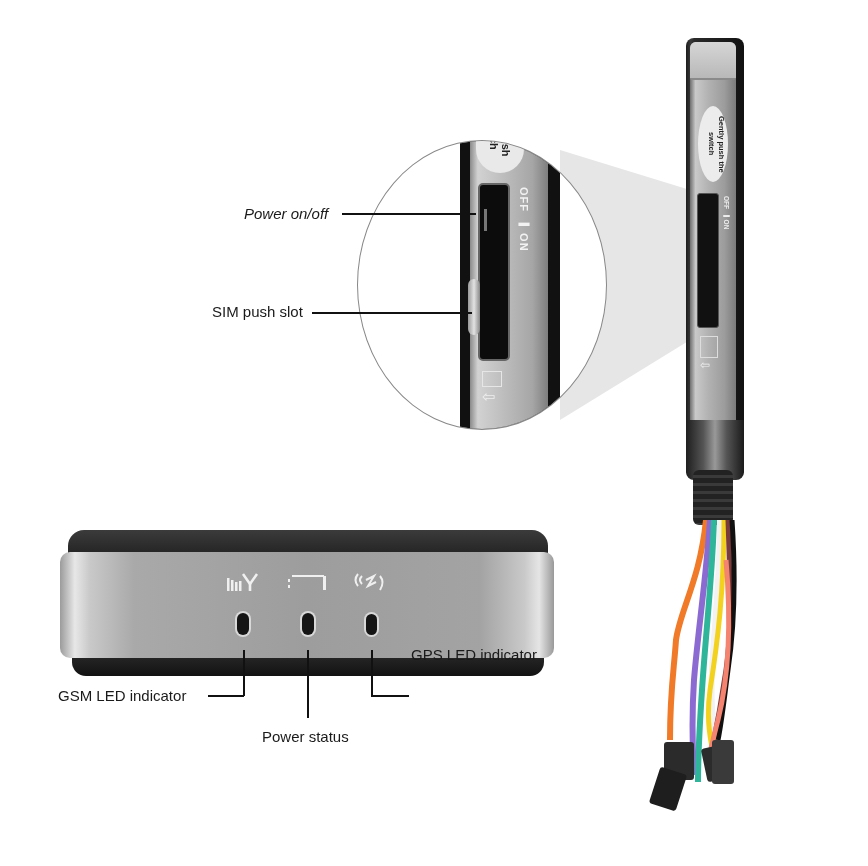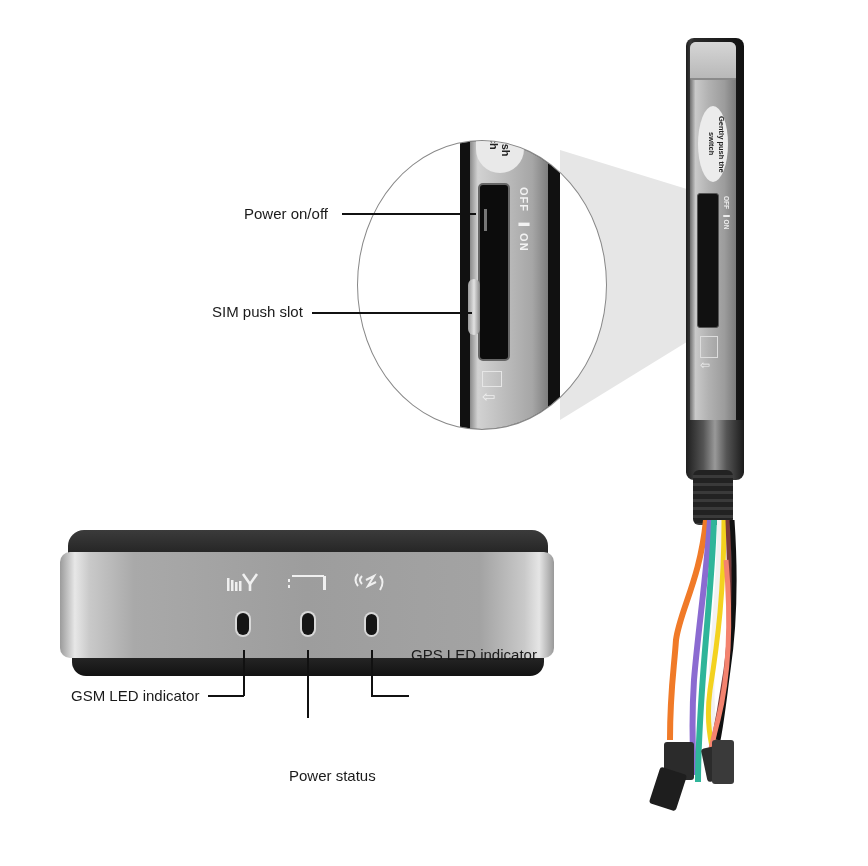--- a/index.html
+++ b/index.html
@@ -69,21 +69,21 @@
   <div class="abs" style="left:118px;top:-24px;width:48px;height:56px;border-radius:24px;background:#e9e9e9;"></div>
   <div class="abs" style="left:128px;top:-4px;width:26px;height:34px;font-size:11px;color:#222;writing-mode:vertical-rl;font-weight:bold;line-height:12px;">ush ch</div>
   <div class="abs" style="left:120px;top:42px;width:32px;height:178px;background:#0c0c0c;border-radius:5px;border:2px solid #666;box-sizing:border-box;"></div>
   <div class="abs" style="left:126px;top:68px;width:3px;height:22px;background:#777;"></div>
   <div class="abs" style="left:156px;top:46px;width:16px;height:86px;font-size:11px;color:#f2f2f2;writing-mode:vertical-rl;font-weight:bold;letter-spacing:1px;">OFF ▬ ON</div>
   <div class="abs" style="left:110px;top:138px;width:12px;height:56px;background:linear-gradient(90deg,#999,#e2e2e2,#888);border-radius:6px;"></div>
   <div class="abs" style="left:124px;top:230px;width:20px;height:16px;border:1.5px solid #e6e6e6;box-sizing:border-box;"></div>
   <div class="abs" style="left:124px;top:246px;font-size:16px;color:#eee;">⇦</div>
 </div>
 
-<div class="label" style="left:244px;top:205px;">Power on/off</div>
+<div class="label" style="left:244px;top:205px;font-style:italic;">Power on/off</div>
 <div class="line" style="left:342px;top:213px;width:134px;height:1.5px;"></div>
 
 <div class="label" style="left:212px;top:303px;">SIM push slot</div>
 <div class="line" style="left:312px;top:312px;width:160px;height:1.5px;"></div>
 
 <div class="abs front-top"></div>
 <div class="abs front-bottom"></div>
 <div class="abs front-face"></div>
 
 <svg class="abs" style="left:226px;top:572px;" width="34" height="20" viewBox="0 0 34 20">
@@ -106,20 +106,20 @@
   <path d="M14 10 L22 6 L16 16 L24 12" stroke="#f0f0f0" stroke-width="2" fill="none"></path>
   <path d="M28 6 Q 33 12 28 20" stroke="#f0f0f0" stroke-width="2" fill="none"></path>
 </svg>
 
 <div class="led" style="left:237px;top:613px;"></div>
 <div class="led" style="left:302px;top:613px;"></div>
 <div class="led" style="left:366px;top:614px;width:11px;height:21px;"></div>
 
 <div class="line" style="left:243px;top:650px;width:1.5px;height:46px;"></div>
 <div class="line" style="left:208px;top:695px;width:36px;height:1.5px;"></div>
-<div class="label" style="left:58px;top:687px;margin-left:13px;">GSM LED indicator</div>
+<div class="label" style="left:58px;top:687px;">GSM LED indicator</div>
 
 <div class="line" style="left:307px;top:650px;width:1.5px;height:68px;"></div>
-<div class="label" style="left:262px;top:767px;margin-left:27px;">Power status</div>
+<div class="label" style="left:262px;top:728px;">Power status</div>
 
 <div class="line" style="left:371px;top:650px;width:1.5px;height:46px;"></div>
 <div class="line" style="left:371px;top:695px;width:38px;height:1.5px;"></div>
 <div class="label" style="left:411px;top:646px;">GPS LED indicator</div>
 
 </body></html>

